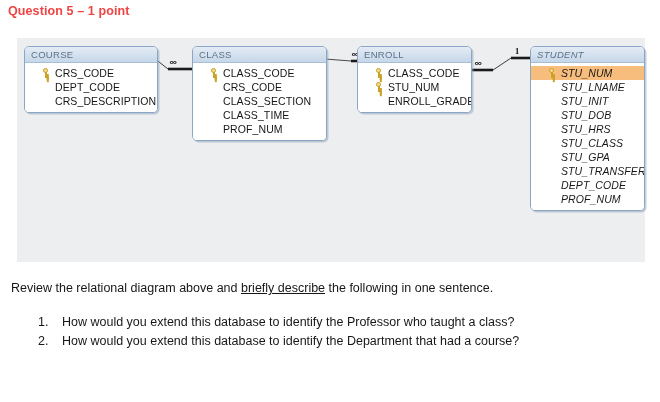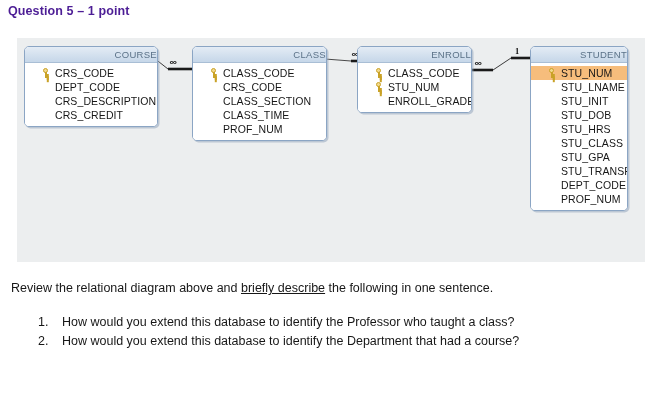--- a/index.html
+++ b/index.html
@@ -17,21 +17,21 @@
   }
 
   
   .question-title {
     position: absolute;
     left: 8px;
     top: 4px;
     font-size: 12.5px;
     font-weight: bold;
     letter-spacing: 0.1px;
-    color: #4c1d95;
+    color: #ef4444;
     white-space: nowrap;
   }
 
   
   .diagram-panel {
     position: absolute;
     left: 17px;
     top: 38px;
     width: 628px;
     height: 224px;
@@ -51,21 +51,20 @@
   .entity-header {
     height: 15px;
     line-height: 15px;
     background: linear-gradient(to bottom, #e4ecf5 0%, #d3e0ee 55%, #c6d7e9 100%);
     border-bottom: 1px solid #a9bed5;
     color: #5b7288;
     font-size: 9.5px;
     padding-left: 6px;
     letter-spacing: 0.3px;
     white-space: nowrap;
-    text-align: right;
   }
   .entity-fields {
     padding: 3px 0 4px 0;
     background: #ffffff;
   }
   .field-row {
     height: 14px;
     line-height: 14px;
     display: flex;
     align-items: center;
@@ -218,24 +217,20 @@
           <span class="field-label">CRS_CODE</span>
         </div>
         <div class="field-row">
           <span class="key-slot"></span>
           <span class="field-label">DEPT_CODE</span>
         </div>
         <div class="field-row">
           <span class="key-slot"></span>
           <span class="field-label">CRS_DESCRIPTION</span>
         </div>
-        <div class="field-row">
-          <span class="key-slot"></span>
-          <span class="field-label">CRS_CREDIT</span>
-        </div>
       </div>
     </div>
     <div class="entity" style="left: 192px; top: 46px; width: 135px;">
       <div class="entity-header">CLASS</div>
       <div class="entity-fields">
         <div class="field-row">
           <span class="key-slot">
             <span class="key-icon"></span>
           </span>
           <span class="field-label">CLASS_CODE</span>
@@ -272,21 +267,21 @@
             <span class="key-icon"></span>
           </span>
           <span class="field-label">STU_NUM</span>
         </div>
         <div class="field-row">
           <span class="key-slot"></span>
           <span class="field-label">ENROLL_GRADE</span>
         </div>
       </div>
     </div>
-    <div class="entity" style="left: 530px; top: 46px; width: 98px;">
+    <div class="entity" style="left: 530px; top: 46px; width: 115px; font-style: italic;">
       <div class="entity-header">STUDENT</div>
       <div class="entity-fields">
         <div class="field-row is-selected">
           <span class="key-slot">
             <span class="key-icon"></span>
           </span>
           <span class="field-label">STU_NUM</span>
         </div>
         <div class="field-row">
           <span class="key-slot"></span>

